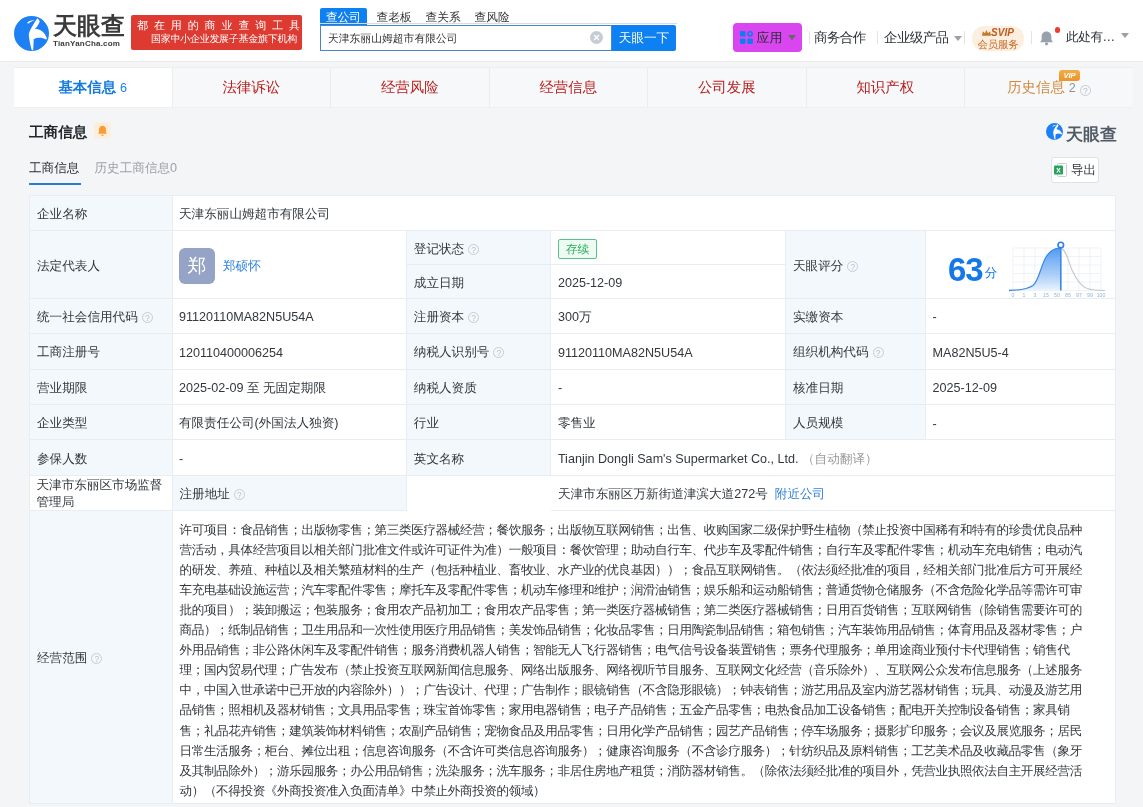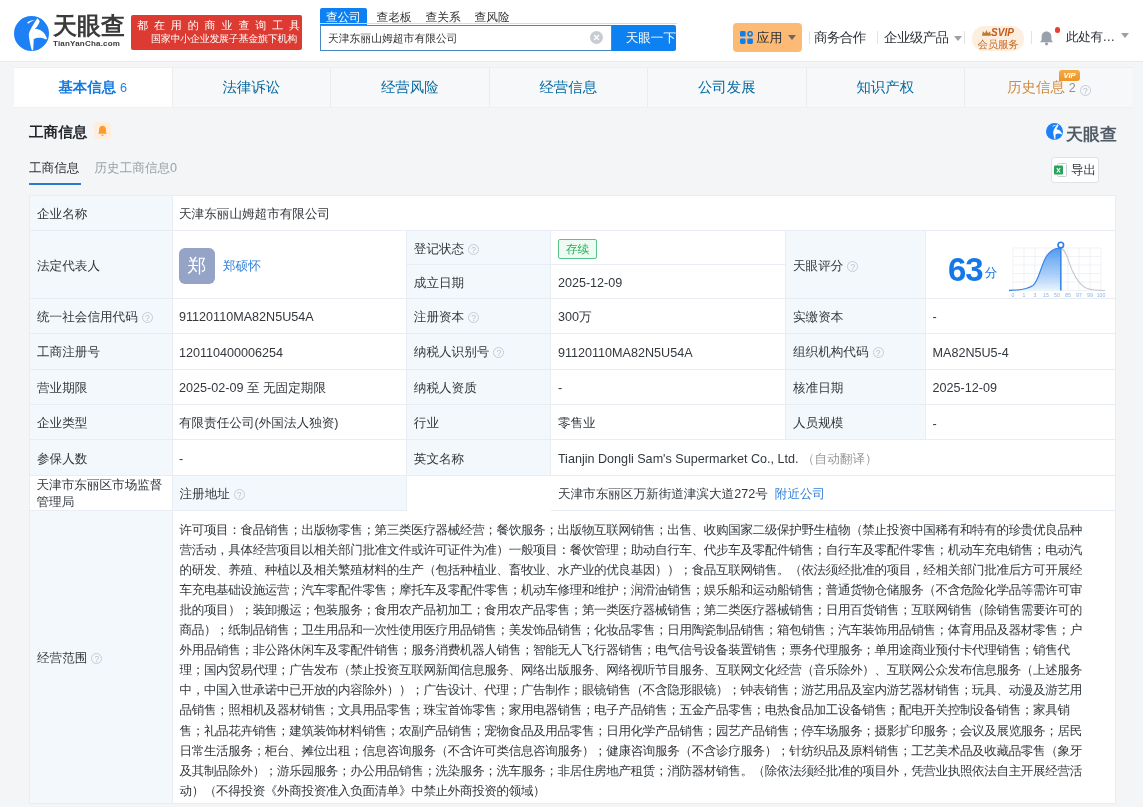--- a/index.html
+++ b/index.html
@@ -15,34 +15,34 @@
 .logotxt .en{font-size:8px;font-weight:bold;letter-spacing:.2px;line-height:8px;margin-top:1px;}
 .redbox{position:absolute;left:131px;top:15px;width:171px;height:35px;background:#dd3a31;border-radius:2px;color:#fff;box-sizing:border-box;padding:3px 0 0 6px;}
 .redbox .l1{font-size:11px;letter-spacing:5.9px;line-height:14px;white-space:nowrap;}
 .redbox .l2{font-size:10px;letter-spacing:-0.27px;line-height:14px;white-space:nowrap;padding-left:14px;}
 .stab{position:absolute;top:8px;height:17px;line-height:17px;font-size:11.7px;color:#333;}
 .stab.on{left:320px;width:47px;text-align:center;background:#0d80f2;color:#fff;border-radius:2px 2px 0 0;}
 .shair{position:absolute;left:320px;top:23.4px;width:357px;height:1px;background:#d9dcde;}
 .sinput{position:absolute;left:320px;top:24.5px;width:292px;height:26px;background:#fff;border:1px solid #4a85c5;box-sizing:border-box;}
 .sinput .t{font-size:10.8px;color:#333;line-height:24px;padding-left:7px;}
 .sclear{position:absolute;left:590px;top:31px;width:13px;height:13px;border-radius:50%;background:#c6cbd4;}
-.sbtn{position:absolute;left:612px;top:24.5px;width:64px;height:26px;background:#0d80f2;color:#fff;font-size:12.6px;text-align:right;line-height:26px;border-radius:0 2px 2px 0;}
-.chip{position:absolute;left:733px;top:23px;width:69px;height:29px;background:#fdba74;border-radius:4px;display:flex;align-items:center;justify-content:center;}
+.sbtn{position:absolute;left:612px;top:24.5px;width:64px;height:26px;background:#0d80f2;color:#fff;font-size:12.6px;text-align:center;line-height:26px;border-radius:0 2px 2px 0;}
+.chip{position:absolute;left:733px;top:23px;width:69px;height:29px;background:#d946ef;border-radius:4px;display:flex;align-items:center;justify-content:center;}
 .chip .t{font-size:13px;color:#2b2f36;margin:0 5px 0 4px;}
 .vsep{position:absolute;top:31px;width:1px;height:13px;background:#e3e3e3;}
 .hnav{position:absolute;top:30px;font-size:13.5px;letter-spacing:-0.6px;color:#2b2f36;line-height:15px;}
 .tri{display:inline-block;width:0;height:0;border-left:4px solid transparent;border-right:4px solid transparent;border-top:5px solid #666;vertical-align:middle;}
 .tri.gray{border-top-color:#9aa0a6;}
 .svip{position:absolute;left:972px;top:25.5px;width:52px;height:25px;background:#fcefe0;border-radius:12px;text-align:center;}
 .svip .l1{font-size:10px;font-weight:bold;font-style:italic;color:#c3591a;line-height:12px;margin-top:1.5px;}
 .svip .l2{font-size:10.5px;color:#c96a28;line-height:11px;letter-spacing:-0.2px;}
 .reddot{position:absolute;left:1054.5px;top:27px;width:5.6px;height:5.6px;border-radius:50%;background:#f03b30;}
 
 .tabbar{position:absolute;left:14px;top:67px;width:1119px;height:41px;background:#f7f8f9;border-top:1px solid #efefef;border-bottom:1px solid #eef0f1;box-sizing:border-box;}
-.mtab{position:absolute;top:0;height:39px;line-height:39px;text-align:center;font-size:14.4px;color:#0369a1;border-right:1px solid #ececec;box-sizing:border-box;}
+.mtab{position:absolute;top:0;height:39px;line-height:39px;text-align:center;font-size:14.4px;color:#b91c1c;border-right:1px solid #ececec;box-sizing:border-box;}
 .mtab.on{background:#fff;color:#157be0;font-weight:bold;}
 .mtab .cnt{font-size:12.6px;font-weight:normal;color:#1b82e4;}
 .mtab.vip{color:#d18a3f;border-right:none;}
 .mtab.vip .cnt2{color:#8d949c;font-size:12.6px;}
 .vipbadge{position:absolute;left:94px;top:2px;width:21px;height:11px;background:linear-gradient(180deg,#f3ad49,#ec9427);border-radius:3px 3px 3px 0;color:#fff;font-size:7.5px;font-weight:bold;font-style:italic;line-height:11px;text-align:center;}
 .qmark{display:inline-block;width:11px;height:11px;border:1px solid #c3ced8;border-radius:50%;color:#b6c2cc;font-size:8.5px;line-height:11px;text-align:center;vertical-align:-2px;box-sizing:border-box;font-style:normal;}
 
 .sect{position:absolute;left:29px;top:122.5px;font-size:14.6px;font-weight:bold;color:#23272c;}
 .bellbadge{position:absolute;left:94px;top:122px;width:17px;height:17px;background:#fdeedd;border-radius:3px;display:flex;align-items:center;justify-content:center;}
 .subtab1{position:absolute;left:29px;top:160px;font-size:12.6px;color:#2b2f36;}

